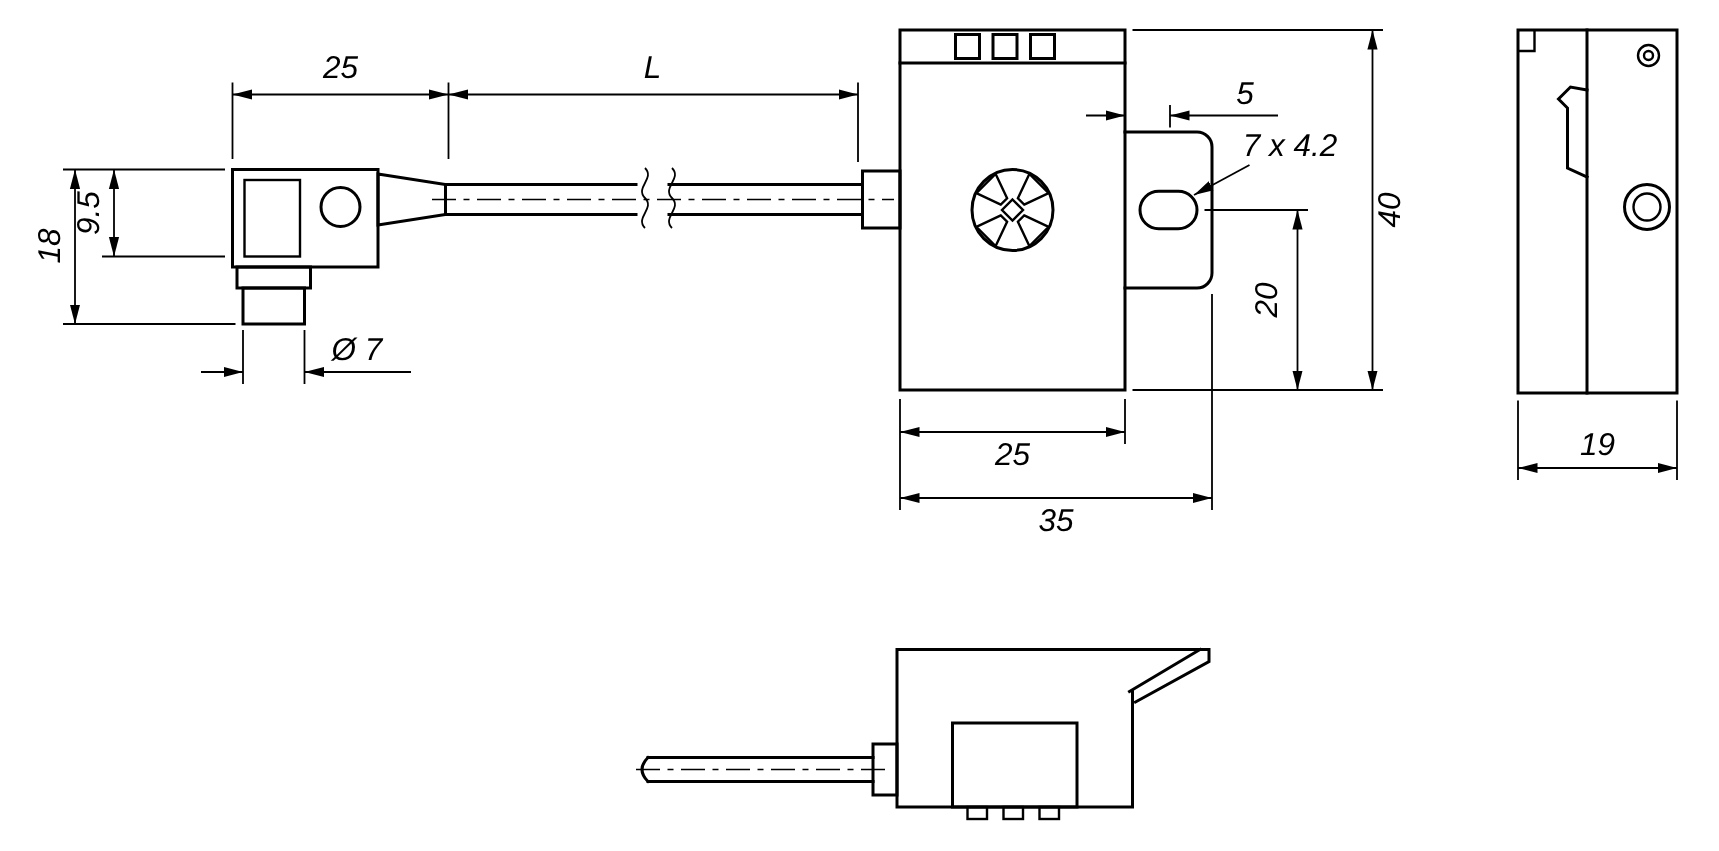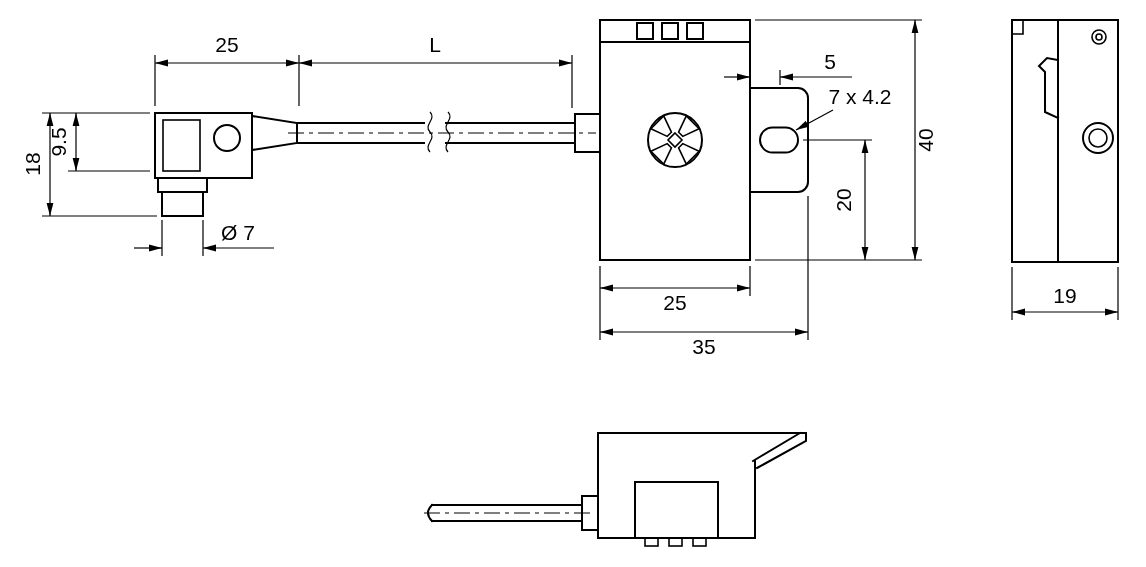--- a/index.html
+++ b/index.html
@@ -1,17 +1,17 @@
 <!DOCTYPE html>
 <html><head>
 <meta charset="utf-8">
 <style>
   html,body{margin:0;padding:0;background:#ffffff;}
   .stage{width:1146px;height:567px;background:#ffffff;position:relative;overflow:hidden;
-         font-family:"Liberation Sans", sans-serif;}
+         font-family:"Liberation Sans", sans-serif;font-style:italic;}
   svg{display:block;}
   .ol{fill:none;stroke:#000;stroke-width:2;stroke-linejoin:miter;stroke-linecap:square;}
   .md{fill:none;stroke:#000;stroke-width:1.6;}
   .dim{fill:none;stroke:#000;stroke-width:1.2;}
   .cl{fill:none;stroke:#000;stroke-width:1.1;stroke-dasharray:16 5 4 5;}
   .dim-text{font-family:"Liberation Sans", sans-serif;font-size:21px;fill:#000;}
 </style>
 </head>
 <body>
 

